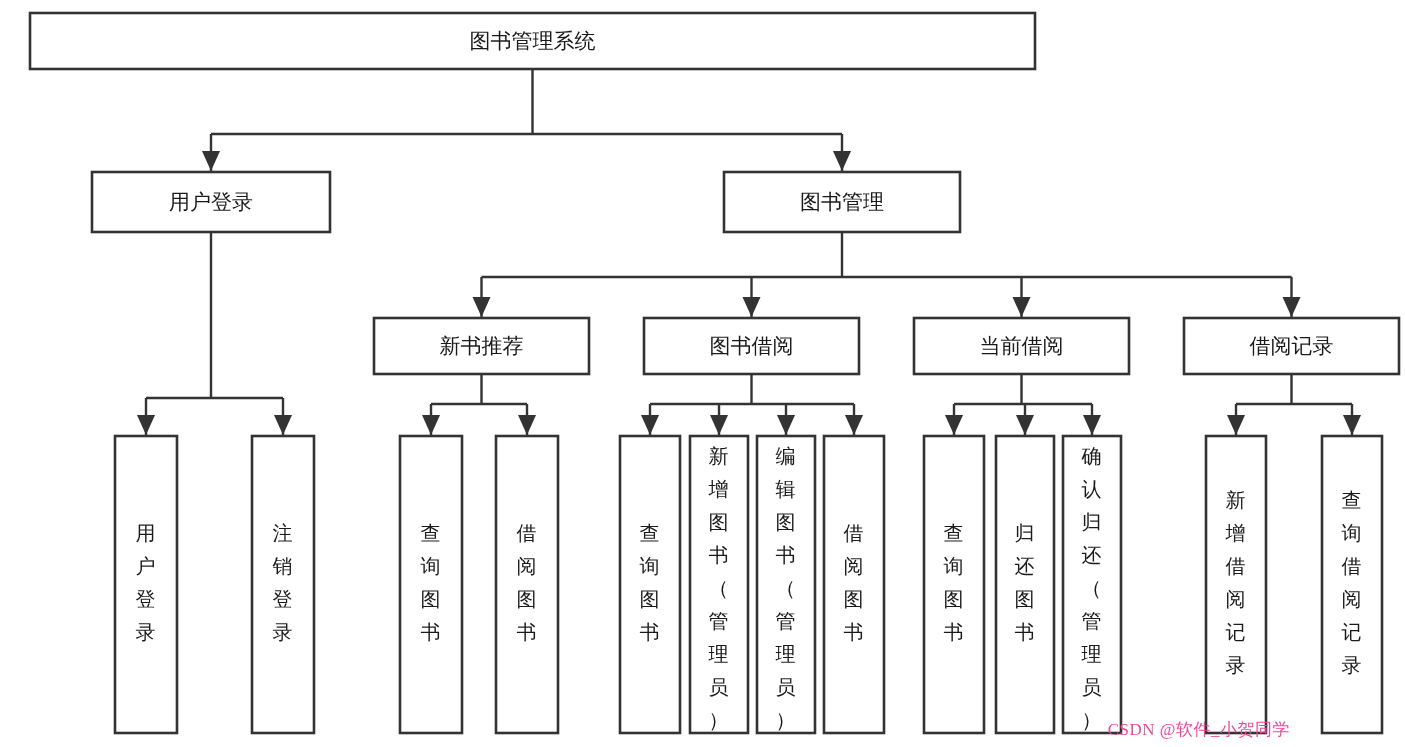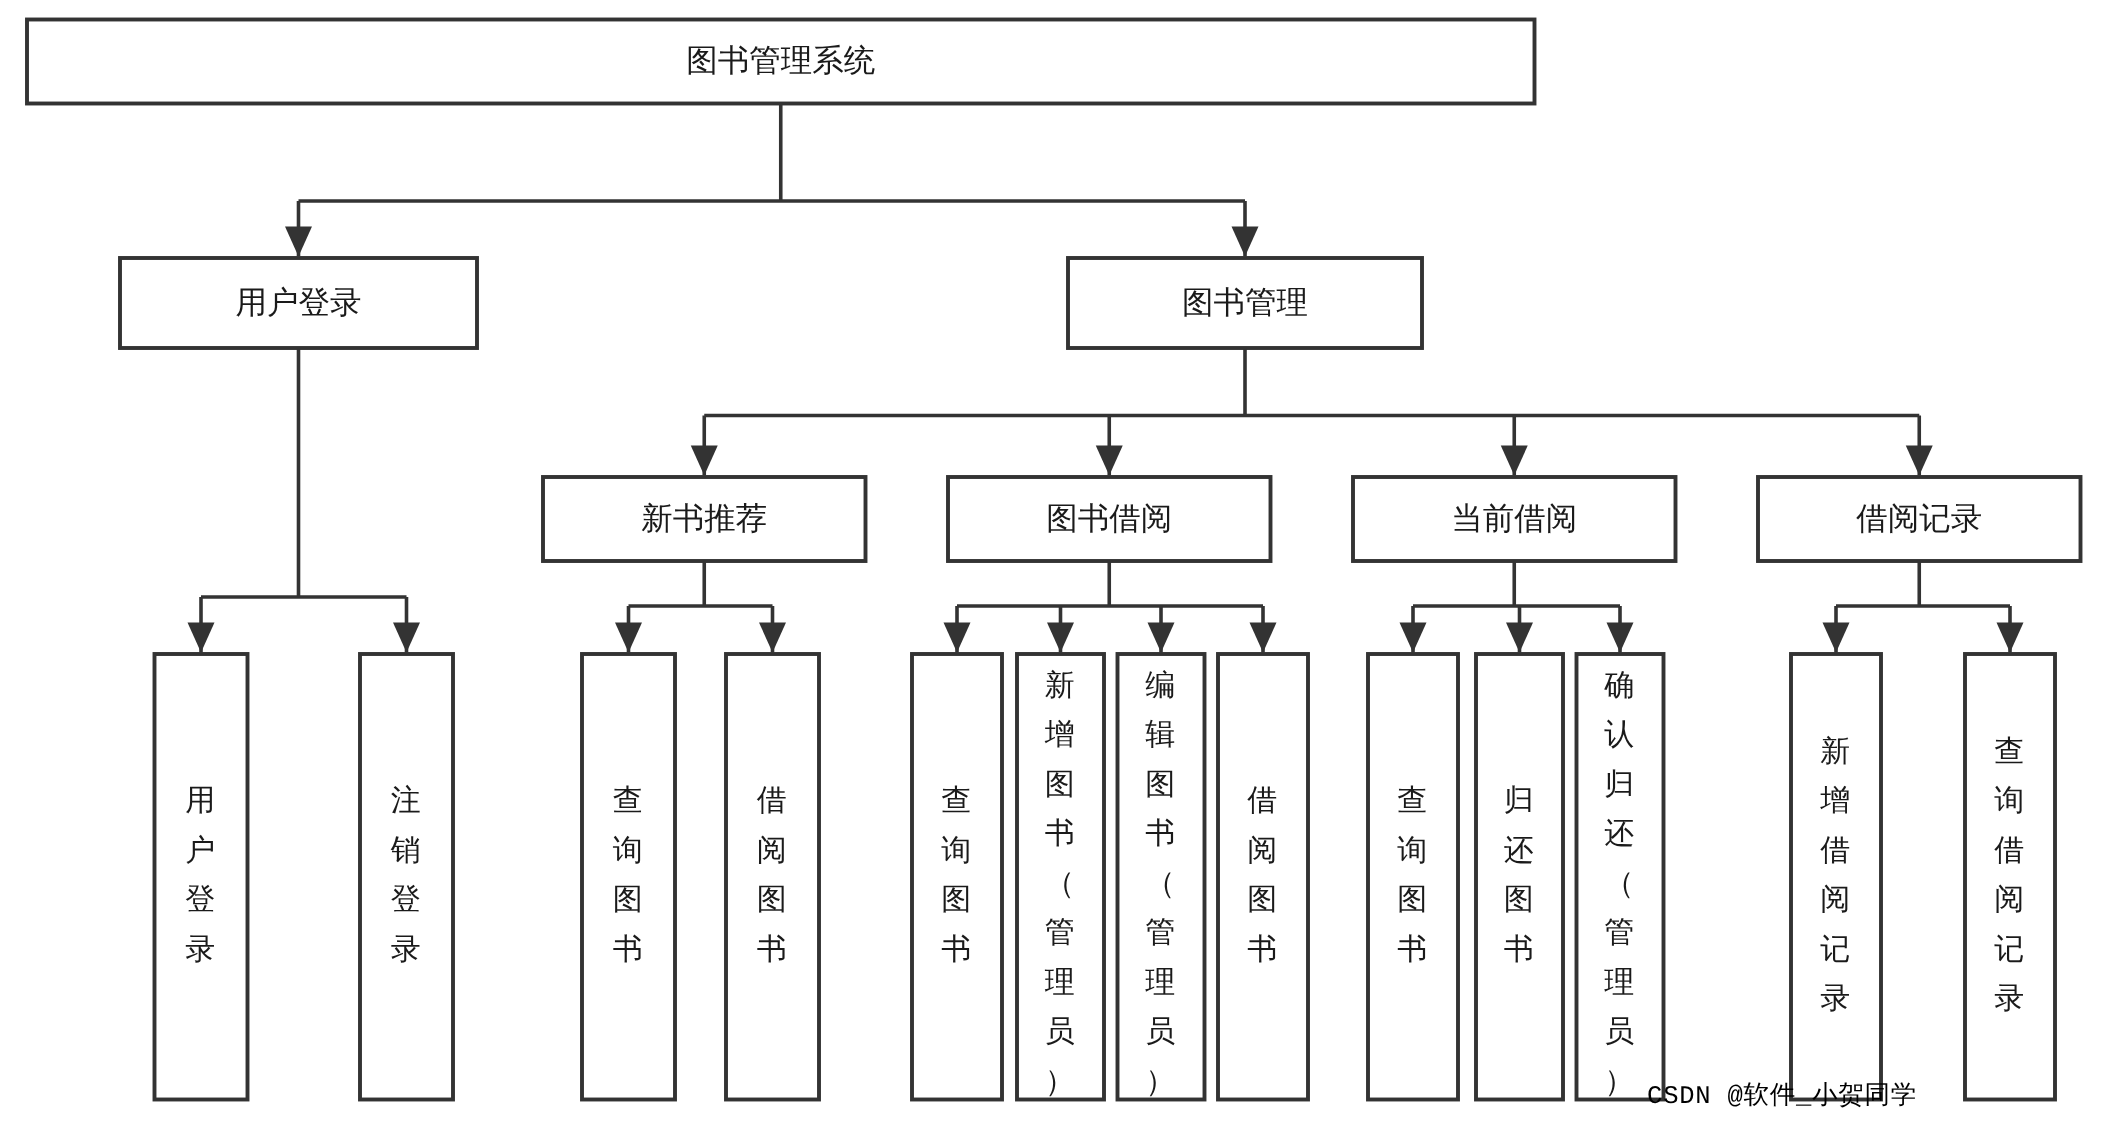--- a/index.html
+++ b/index.html
@@ -9,21 +9,21 @@
   }
   body {
     width: 1405px;
     height: 747px;
     overflow: hidden;
     font-family: "Liberation Sans", "DejaVu Sans", sans-serif;
     position: relative;
   }
   #diagram-root {
     position: absolute;
-    left: 0;
+    left: 12px;
     top: 0;
     width: 1292px;
     height: 747px;
   }
   svg.diagram {
     display: block;
     width: 1405px;
     height: 747px;
   }
   .node-box {
@@ -48,23 +48,23 @@
     fill: none;
   }
   .arrow-head {
     fill: #333333;
     stroke: none;
   }
   .watermark {
     position: absolute;
     right: 14px;
     bottom: 6px;
-    font-family: Liberation Mono, monospace;
+    font-family: Liberation Serif, serif;
     font-size: 17px;
-    color: #000000;
+    color: #ec4899;
     white-space: nowrap;
     pointer-events: none;
     letter-spacing: 0.5px;
   }
 </style>
 </head>
 <body>
 
 <div id="diagram-root">
   <svg class="diagram" viewBox="0 0 1405 747" xmlns="http://www.w3.org/2000/svg">

